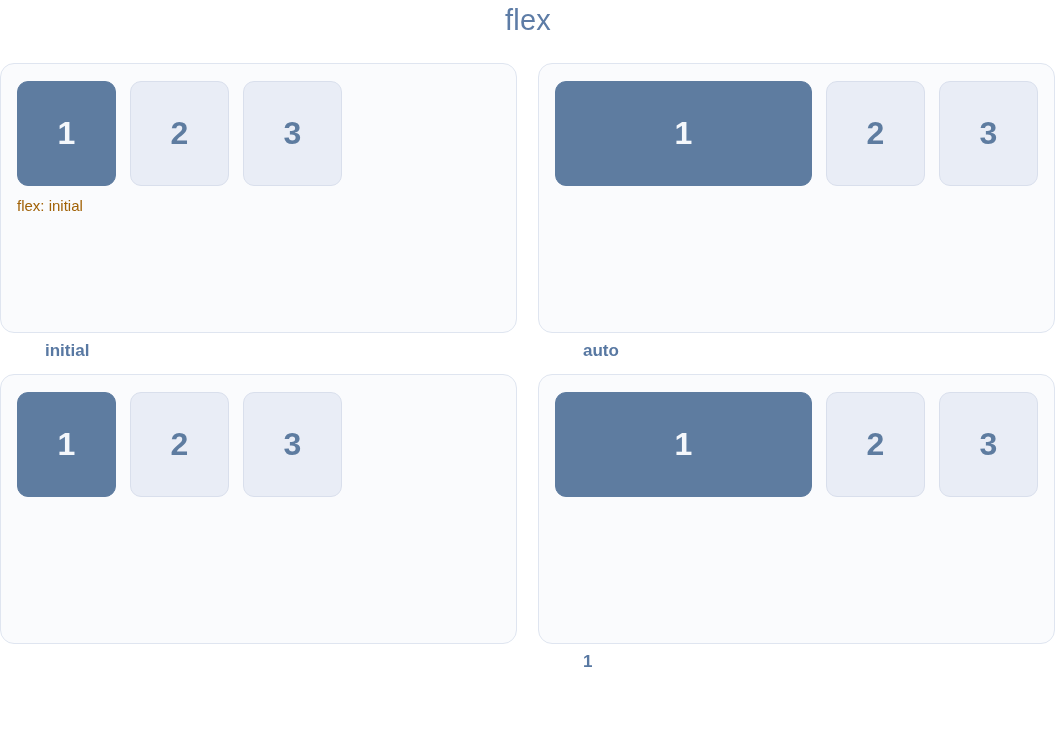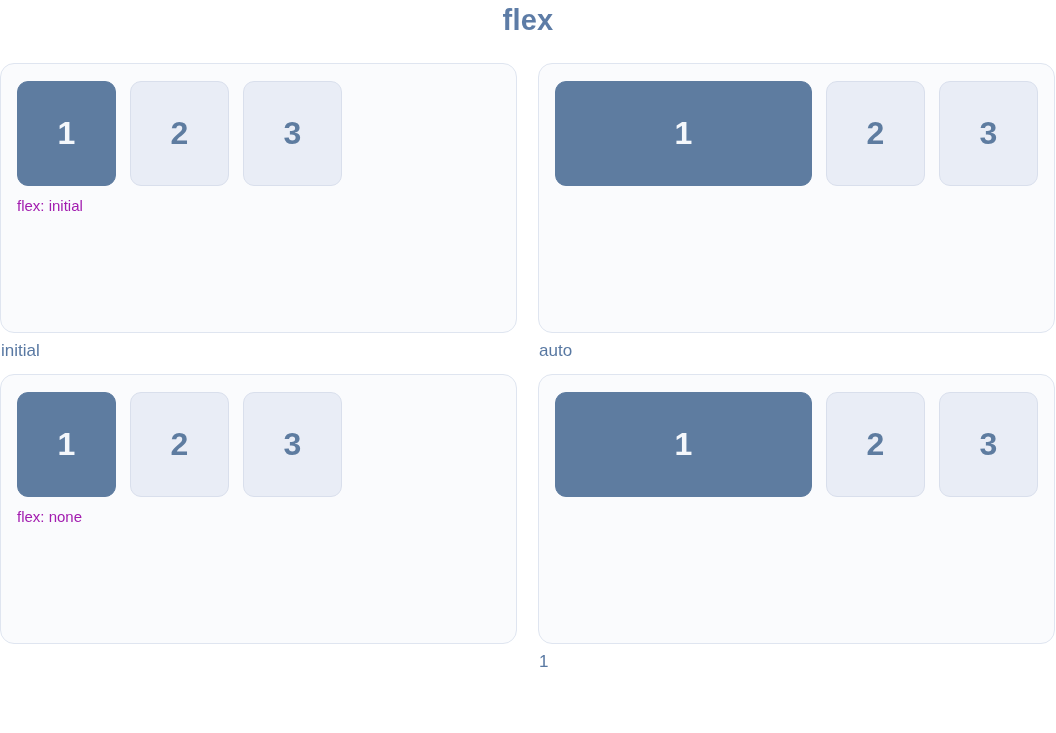--- a/index.html
+++ b/index.html
@@ -10,21 +10,21 @@
     height: 733px;
     background: #ffffff;
     font-family: "Liberation Sans", "DejaVu Sans", sans-serif;
     overflow: hidden;
   }
   .page-title {
     margin: 4px 0 0 0;
     text-align: center;
     font-size: 29px;
     line-height: 32px;
-    font-weight: 700;
+    font-weight: 400;
     color: #5d7ca6;
     letter-spacing: 0.2px;
   }
   .grid {
     margin-top: 27px;
     display: grid;
     grid-template-columns: 517px 517px;
     column-gap: 21px;
     row-gap: 0;
   }
@@ -61,28 +61,29 @@
     color: #f4f7fb;
   }
   .grow-first .box.primary {
     flex: 1 1 auto;
   }
   .flex-label {
     margin-top: 10px;
     font-size: 15px;
     line-height: 19px;
     font-weight: 500;
-    color: #a21caf;
+    color: #a16207;
   }
   .caption {
     margin: 8px 0 14px 1px;
     font-size: 17px;
     line-height: 19px;
-    font-weight: 400;
+    font-weight: 700;
     color: #5878a2;
+    padding-left: 44px;
   }
 </style>
 </head>
 <body>
 
 <h1 class="page-title">flex</h1>
 
 <div class="grid">
 
   <section class="cell">
@@ -108,21 +109,20 @@
     <div class="caption">auto</div>
   </section>
 
   <section class="cell">
     <div class="panel">
       <div class="row">
         <div class="box primary">1</div>
         <div class="box">2</div>
         <div class="box">3</div>
       </div>
-      <div class="flex-label">flex: none</div>
     </div>
   </section>
 
   <section class="cell">
     <div class="panel">
       <div class="row grow-first">
         <div class="box primary">1</div>
         <div class="box">2</div>
         <div class="box">3</div>
       </div>

